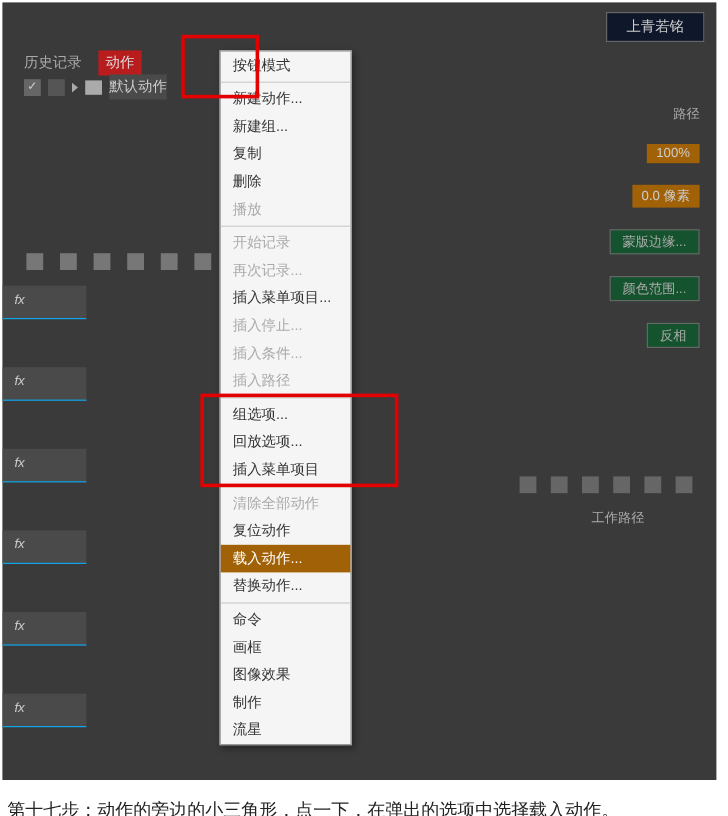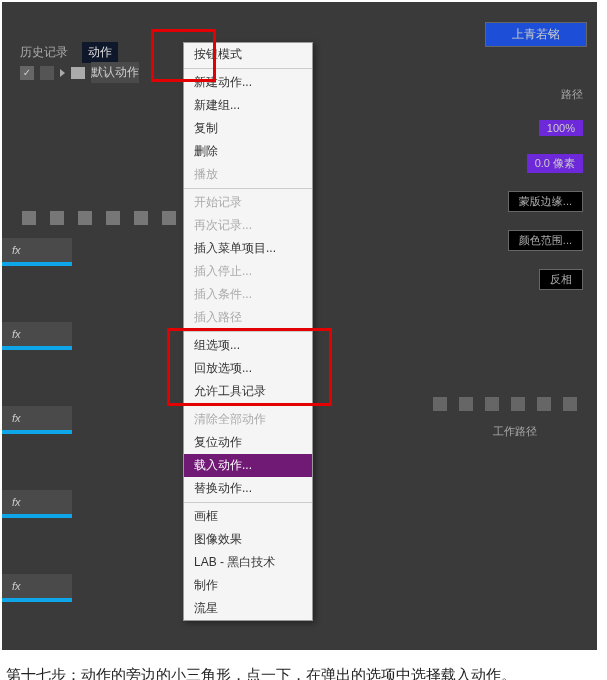--- a/index.html
+++ b/index.html
@@ -1,43 +1,43 @@
 <!DOCTYPE html>
 <html><head>
 <meta charset="utf-8">
 <style>
 * { margin: 0; padding: 0; box-sizing: border-box; }
 body { font-family: "Microsoft YaHei", sans-serif; background: #fff; width: 607px; }
 .screenshot { width: 595px; height: 648px; background: #3a3a3a; position: relative; overflow: hidden; margin: 2px; }
 .top-bar { position: absolute; top: 8px; right: 10px; }
-.btn-top { background: #1d4ed8; color: #ccc; border: 1px solid #666; padding: 3px 26px; font-size: 12px; margin-top: 12px; }
+.btn-top { background: #0f172a; color: #ccc; border: 1px solid #666; padding: 3px 16px; font-size: 12px; }
 .tabs-bar { position: absolute; top: 40px; left: 12px; display: flex; gap: 8px; justify-content: space-between; }
 .tab { color: #aaa; font-size: 12px; padding: 2px 6px; }
-.tab.active { color: #ddd; background: #0f172a; }
+.tab.active { color: #ddd; background: #b91c1c; }
 .action-row { position: absolute; top: 60px; left: 18px; display: flex; align-items: center; gap: 6px; }
 .check { width: 14px; height: 14px; background: #666; color: #ccc; font-size: 10px; text-align: center; line-height: 14px; }
 .sq { width: 14px; height: 14px; background: #555; }
 .tri { width: 0; height: 0; border-left: 5px solid #aaa; border-top: 4px solid transparent; border-bottom: 4px solid transparent; }
 .folder { width: 14px; height: 12px; background: #aaa; }
 .action-name { background: #4a4a4a; color: #ccc; font-size: 12px; padding: 2px 0; }
-.menu { position: absolute; top: 40px; left: 181px; width: 130px; background: #f5f5f5; border: 1px solid #999; box-shadow: 2px 2px 6px rgba(0,0,0,0.4); z-index: 10; }
+.menu { position: absolute; top: 40px; left: 181px; width: 110px; background: #f5f5f5; border: 1px solid #999; box-shadow: 2px 2px 6px rgba(0,0,0,0.4); z-index: 10; }
 .menu-item { padding: 3px 10px; font-size: 12px; color: #333; cursor: default; }
 .menu-item.disabled { color: #aaa; }
-.menu-item.highlight { background: #701a75; color: #fff; }
+.menu-item.highlight { background: #a16207; color: #fff; }
 .menu-sep { height: 1px; background: #ccc; margin: 2px 0; }
 .red-box1 { position: absolute; top: 27px; left: 149px; width: 65px; height: 53px; border: 3px solid #e20000; z-index: 20; }
 .red-box2 { position: absolute; top: 326px; left: 165px; width: 165px; height: 78px; border: 3px solid #e20000; z-index: 20; }
 .toolbar { position: absolute; top: 209px; left: 20px; display: flex; gap: 14px; }
 .tb-icon { width: 14px; height: 14px; background: #777; }
 .right-panel { position: absolute; top: 85px; right: 14px; display: flex; flex-direction: column; gap: 18px; align-items: flex-end; justify-content: center; }
 .rp-text { color: #aaa; font-size: 11px; }
-.rp-box { background: #6d28d9; color: #ccc; padding: 2px 8px; font-size: 11px; }
-.rp-btn { background: #000000; color: #aaa; border: 1px solid #666; padding: 2px 10px; font-size: 11px; }
+.rp-box { background: #a16207; color: #ccc; padding: 2px 8px; font-size: 11px; }
+.rp-btn { background: #14532d; color: #aaa; border: 1px solid #666; padding: 2px 10px; font-size: 11px; }
 .fx-list { position: absolute; left: 0; top: 236px; }
-.fx-row { width: 70px; height: 28px; background: #4a4a4a; color: #ccc; font-size: 11px; font-style: italic; padding: 6px 10px; margin-bottom: 56px; border-bottom: 4px solid #0ea5e9; }
+.fx-row { width: 70px; height: 28px; background: #4a4a4a; color: #ccc; font-size: 11px; font-style: italic; padding: 6px 10px; margin-bottom: 40px; border-bottom: 1px solid #0ea5e9; }
 .path-label { position: absolute; top: 422px; right: 60px; color: #aaa; font-size: 11px; margin-left: 14px; }
 .icon-row { position: absolute; top: 395px; right: 20px; display: flex; gap: 12px; }
 .ir-icon { width: 14px; height: 14px; background: #666; }
 .caption { padding: 14px 6px 8px; font-size: 15px; color: #222; }
 </style>
 </head>
 <body>
 
 <div class="screenshot">
 
@@ -106,30 +106,30 @@
     <div class="menu-sep"></div>
     <div class="menu-item disabled">开始记录</div>
     <div class="menu-item disabled">再次记录...</div>
     <div class="menu-item">插入菜单项目...</div>
     <div class="menu-item disabled">插入停止...</div>
     <div class="menu-item disabled">插入条件...</div>
     <div class="menu-item disabled">插入路径</div>
     <div class="menu-sep"></div>
     <div class="menu-item">组选项...</div>
     <div class="menu-item">回放选项...</div>
-    <div class="menu-item">允许工具记录</div>
+    <div class="menu-item">插入菜单项目</div>
     <div class="menu-sep"></div>
     <div class="menu-item disabled">清除全部动作</div>
     <div class="menu-item">复位动作</div>
     <div class="menu-item highlight">载入动作...</div>
     <div class="menu-item">替换动作...</div>
     <div class="menu-sep"></div>
+    <div class="menu-item">命令</div>
     <div class="menu-item">画框</div>
     <div class="menu-item">图像效果</div>
-    <div class="menu-item">LAB - 黑白技术</div>
     <div class="menu-item">制作</div>
     <div class="menu-item">流星</div>
 
   </div>
 
   <div class="red-box1"></div>
   <div class="red-box2"></div>
 
 </div>
 

